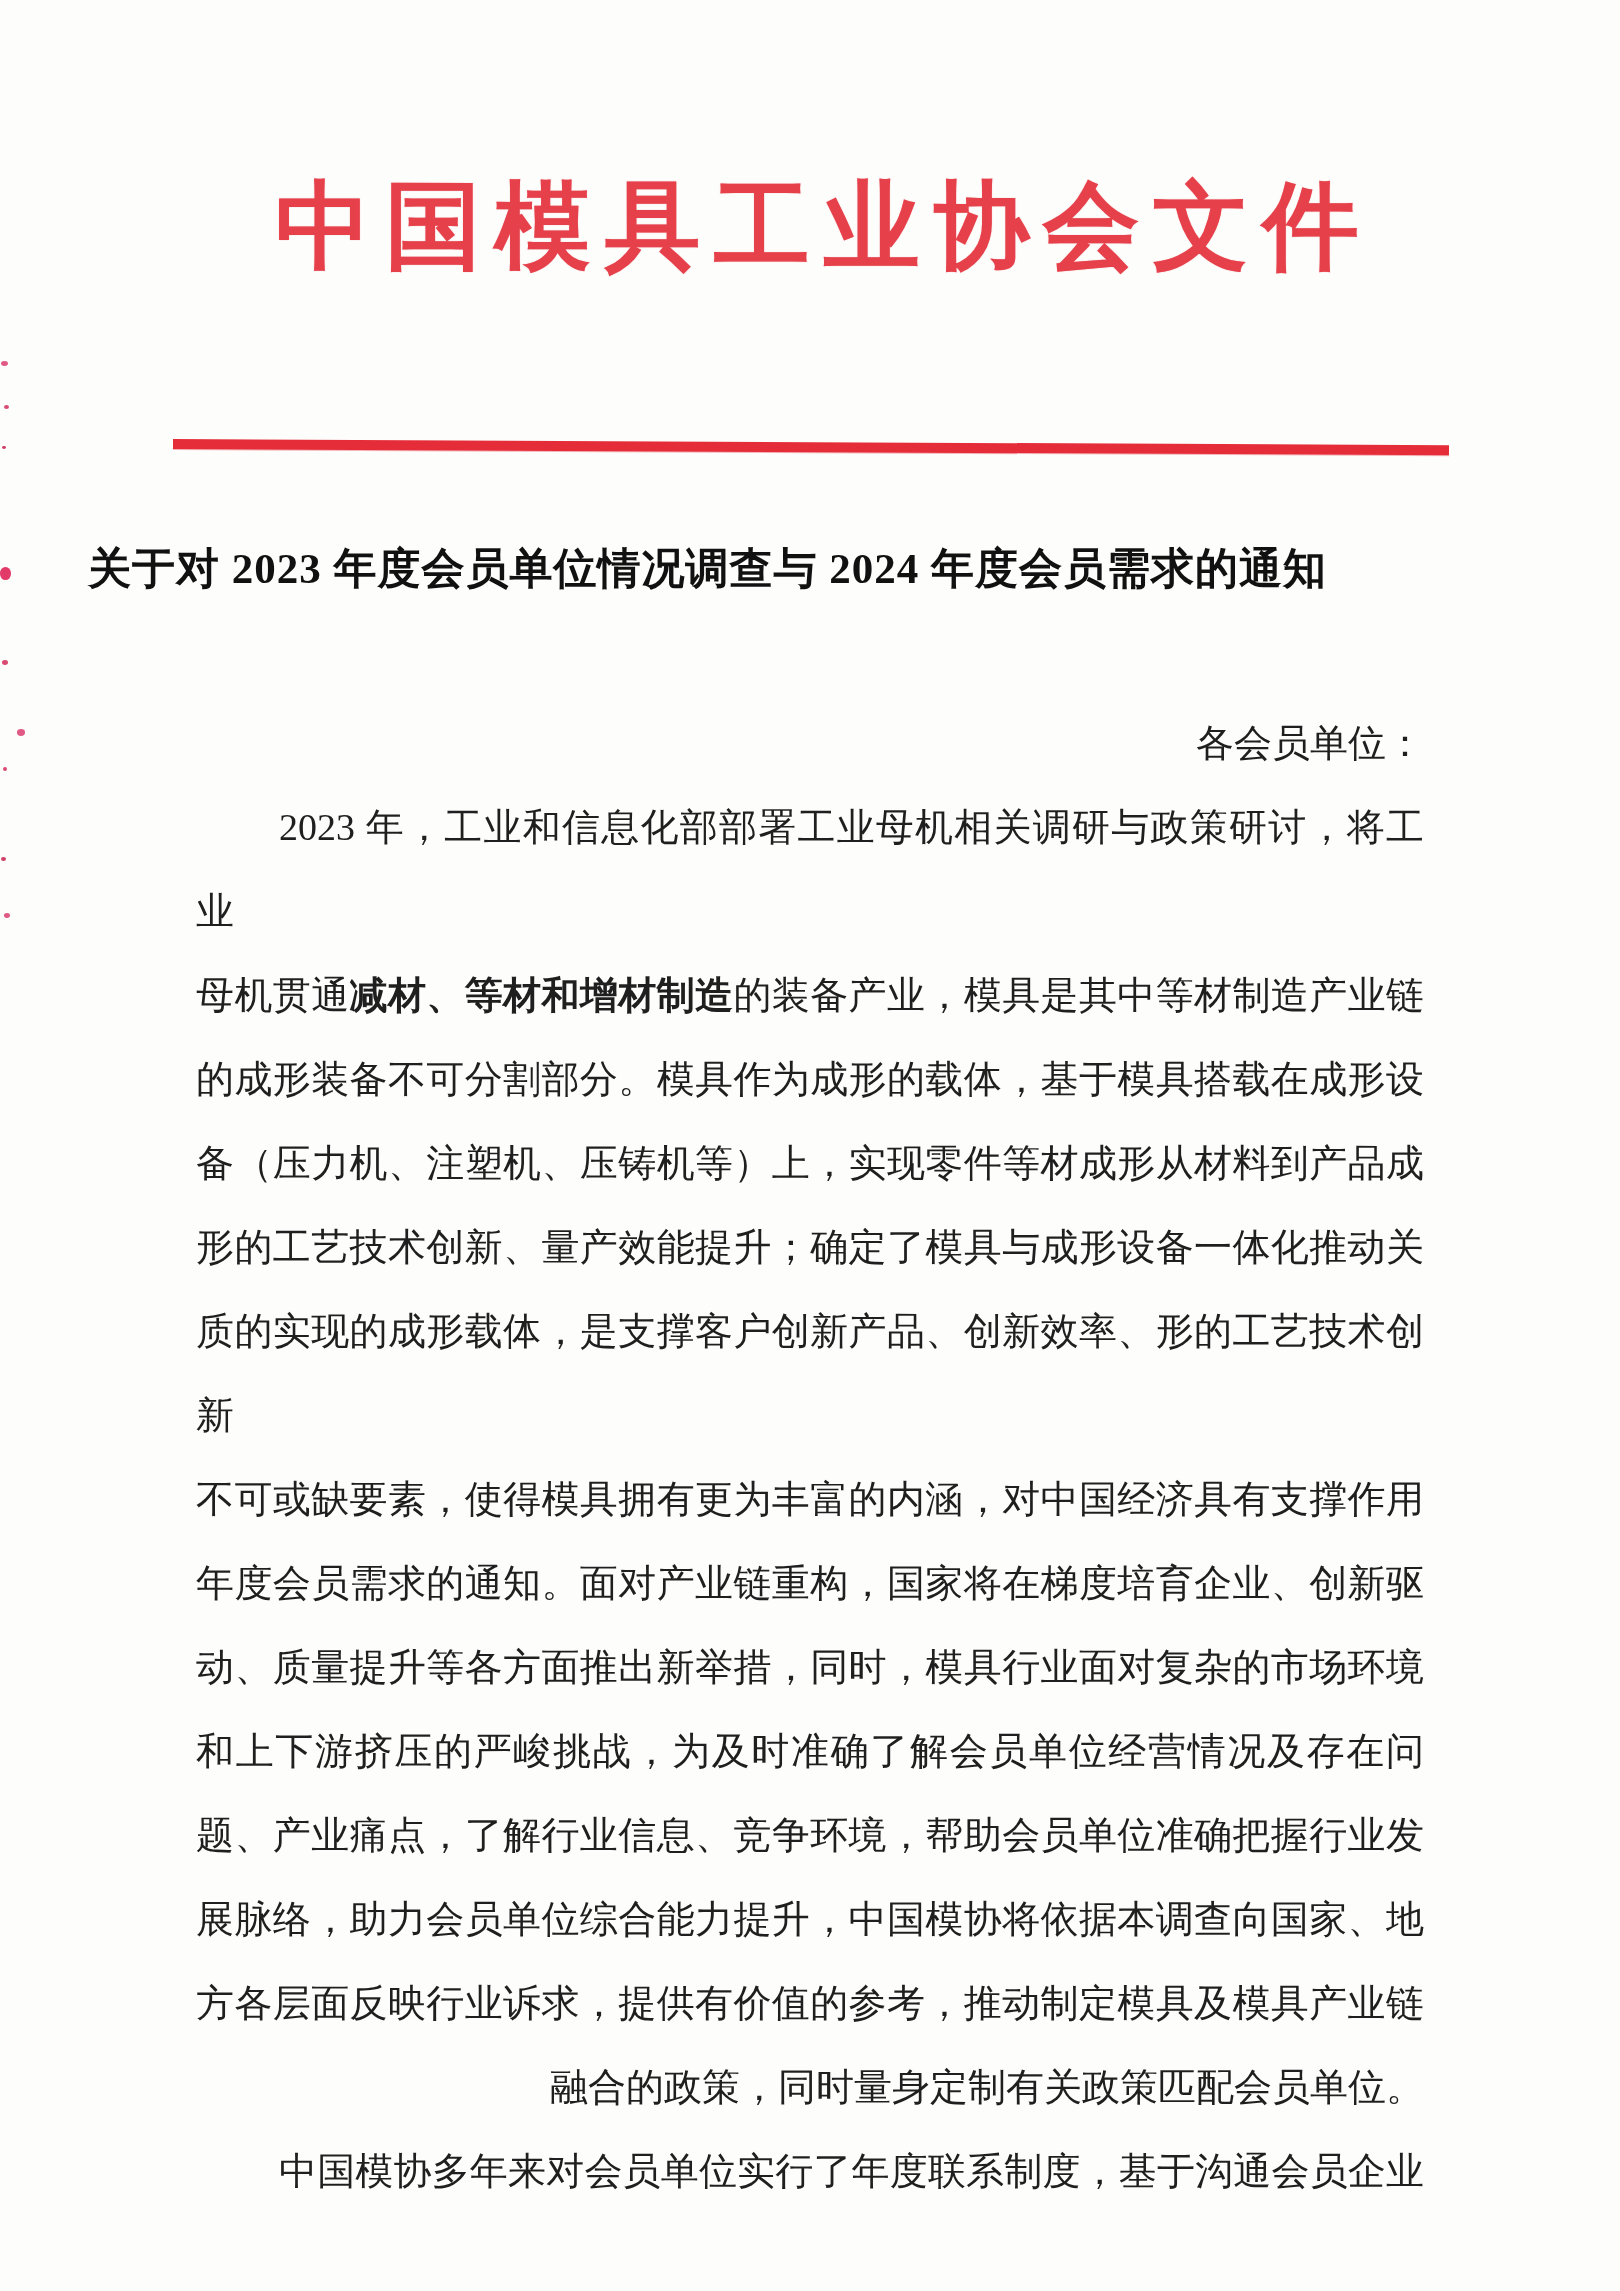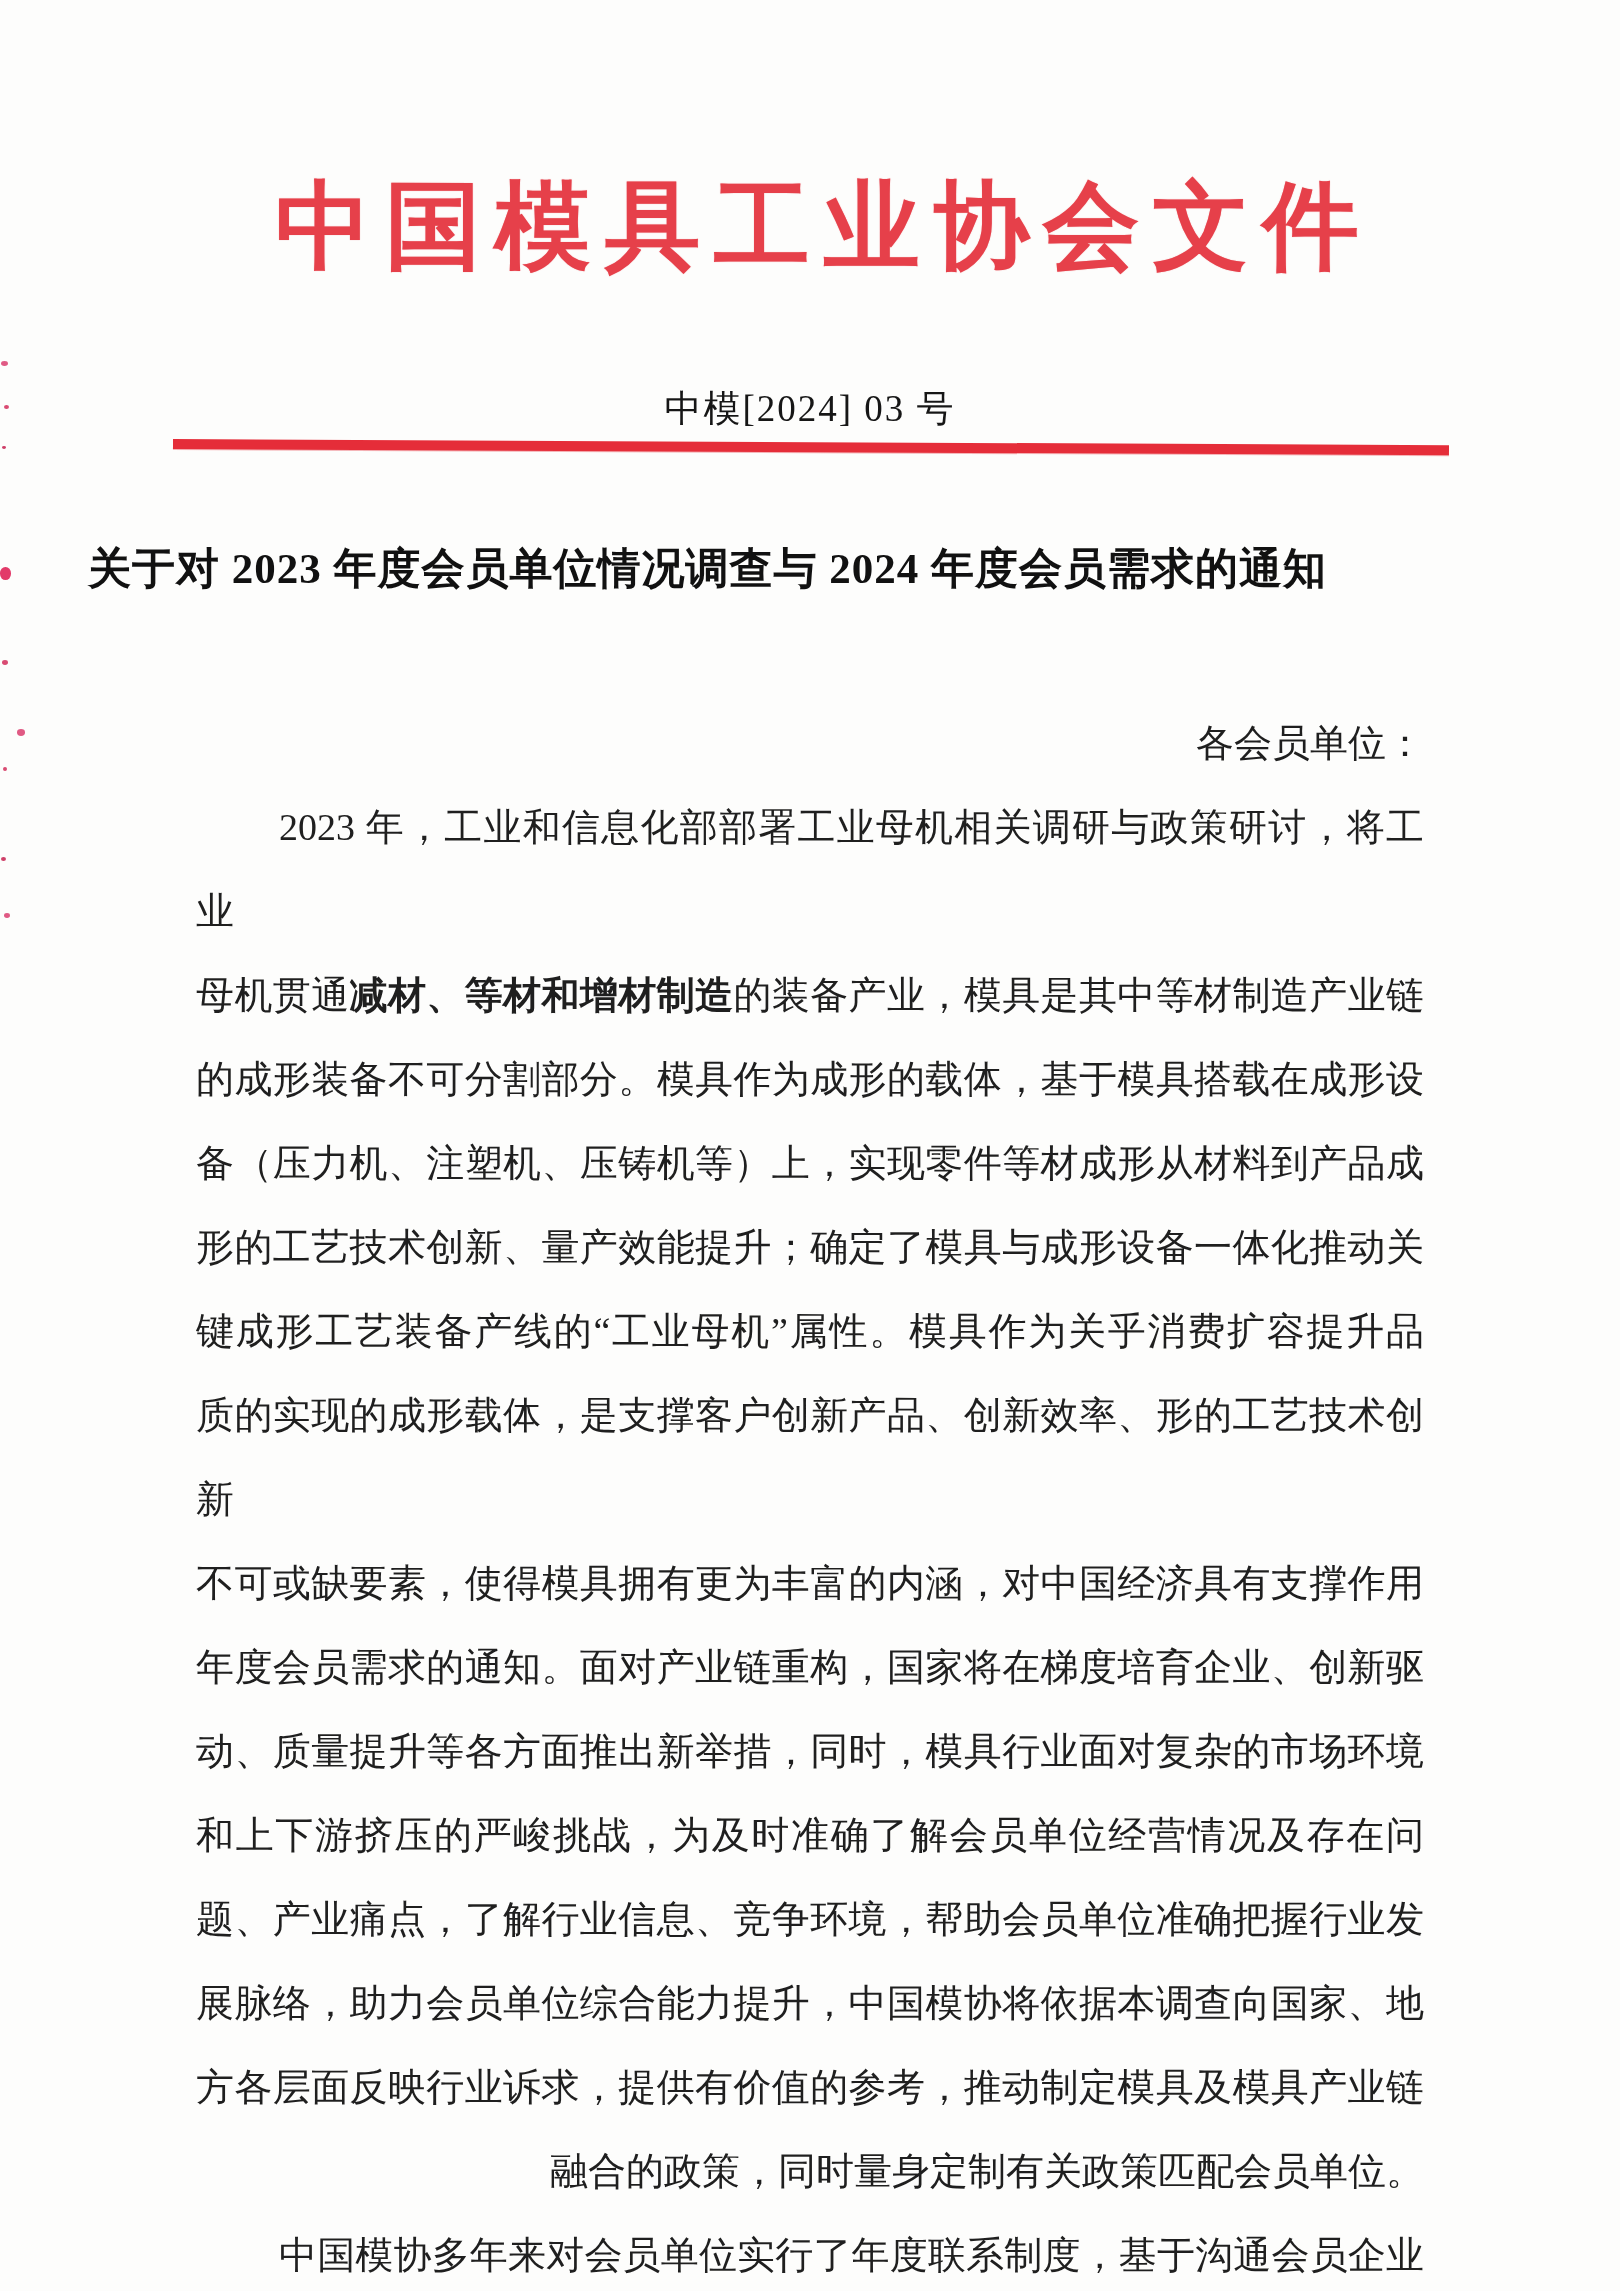--- a/index.html
+++ b/index.html
@@ -89,34 +89,32 @@
     pointer-events:none;
   }
 </style>
 </head>
 <body>
 
 <div class="page">
 
   <div class="org-title">中国模具工业协会文件</div>
 
-  <div class="doc-number">中模[2024] 03 号</div>
 
   <div class="red-rule"></div>
 
   <div class="doc-title">关于对 2023 年度会员单位情况调查与 2024 年度会员需求的通知</div>
 
   <div class="body-text">
       <div class="line no-justify"><span class="seg">各会员单位：</span></div>
       <div class="line indent"><span class="seg">2023 年，工业和信息化部部署工业母机相关调研与政策研讨，将工业</span></div>
       <div class="line"><span class="seg">母机贯通</span><span class="seg bold">减材、等材和增材制造</span><span class="seg">的装备产业，模具是其中等材制造产业链</span></div>
       <div class="line"><span class="seg">的成形装备不可分割部分。模具作为成形的载体，基于模具搭载在成形设</span></div>
       <div class="line"><span class="seg">备（压力机、注塑机、压铸机等）上，实现零件等材成形从材料到产品成</span></div>
       <div class="line"><span class="seg">形的工艺技术创新、量产效能提升；确定了模具与成形设备一体化推动关</span></div>
-      <div class="line"><span class="seg">键成形工艺装备产线的“工业母机”属性。模具作为关乎消费扩容提升品</span></div>
       <div class="line"><span class="seg">质的实现的成形载体，是支撑客户创新产品、创新效率、形的工艺技术创新</span></div>
       <div class="line"><span class="seg">不可或缺要素，使得模具拥有更为丰富的内涵，对中国经济具有支撑作用</span></div>
       <div class="line"><span class="seg">年度会员需求的通知。面对产业链重构，国家将在梯度培育企业、创新驱</span></div>
       <div class="line"><span class="seg">动、质量提升等各方面推出新举措，同时，模具行业面对复杂的市场环境</span></div>
       <div class="line"><span class="seg">和上下游挤压的严峻挑战，为及时准确了解会员单位经营情况及存在问</span></div>
       <div class="line"><span class="seg">题、产业痛点，了解行业信息、竞争环境，帮助会员单位准确把握行业发</span></div>
       <div class="line"><span class="seg">展脉络，助力会员单位综合能力提升，中国模协将依据本调查向国家、地</span></div>
       <div class="line"><span class="seg">方各层面反映行业诉求，提供有价值的参考，推动制定模具及模具产业链</span></div>
       <div class="line no-justify"><span class="seg">融合的政策，同时量身定制有关政策匹配会员单位。</span></div>
       <div class="line indent"><span class="seg">中国模协多年来对会员单位实行了年度联系制度，基于沟通会员企业</span></div>

